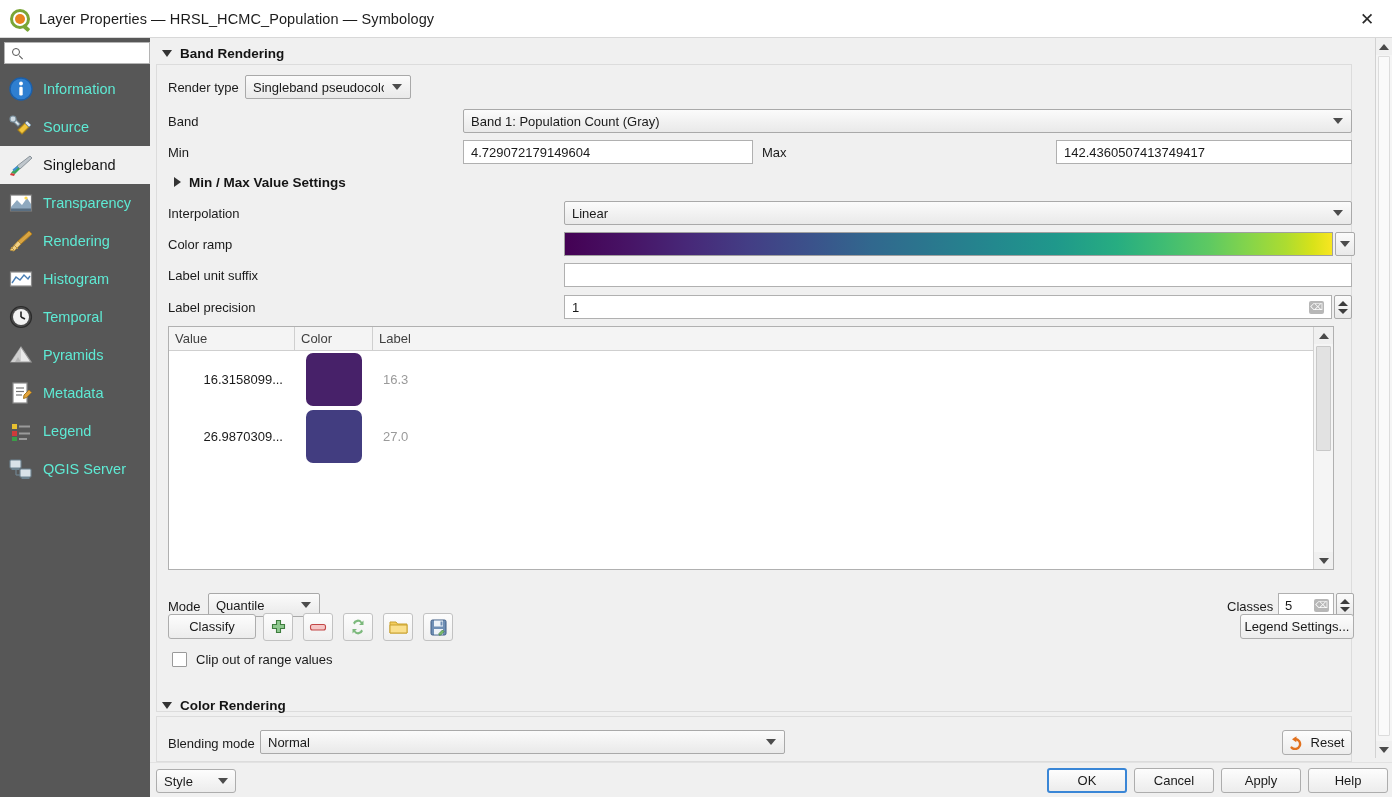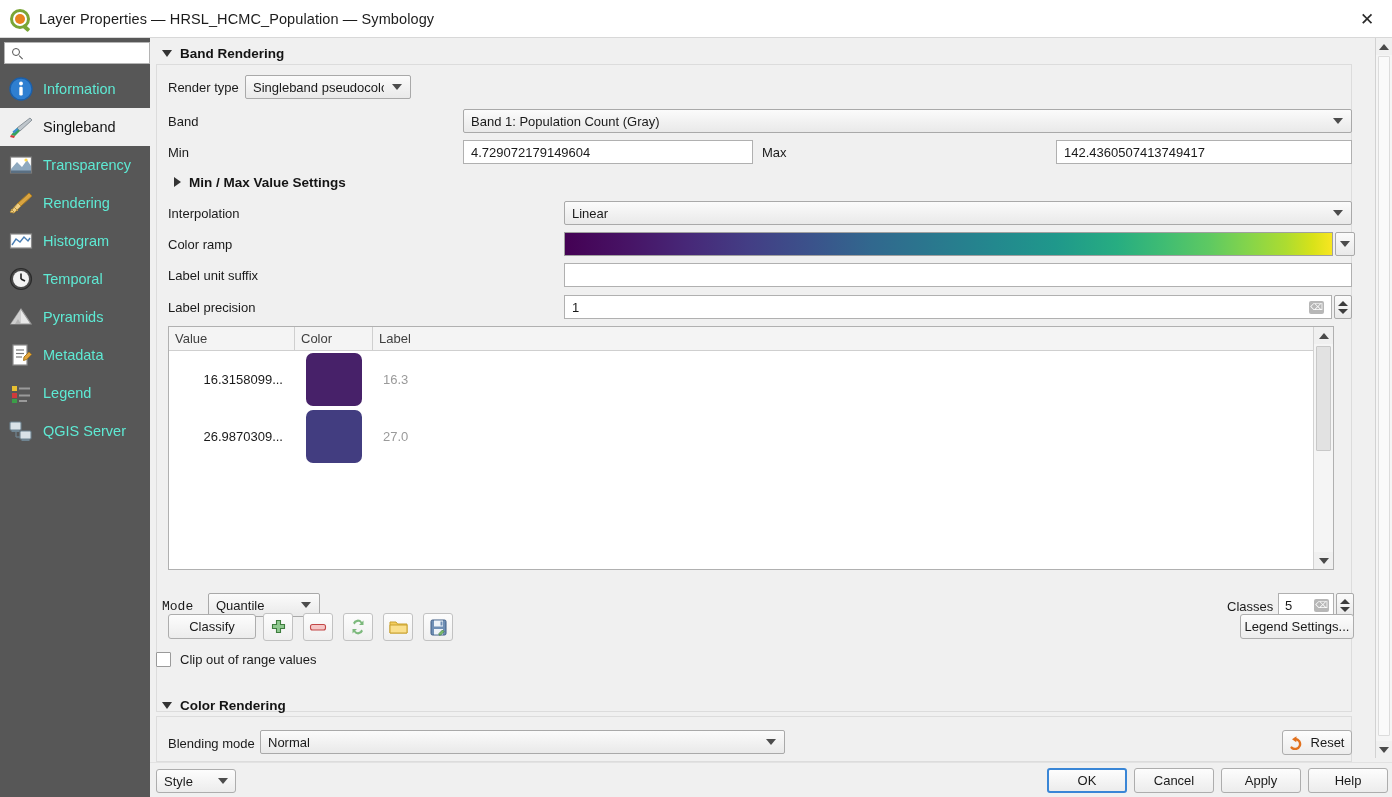--- a/index.html
+++ b/index.html
@@ -209,20 +209,31 @@
         <div class="nav-ico">
           <svg width="26" height="26" viewBox="0 0 26 26">
             <circle cx="13" cy="13" r="11" fill="#2f7fd1" stroke="#1c5fa8" stroke-width="1.4"></circle>
             <circle cx="13" cy="7.5" r="1.9" fill="#fff"></circle>
             <rect x="11.3" y="10.8" width="3.4" height="8.6" rx="1.2" fill="#fff"></rect>
           </svg>
         </div>
         <span class="nav-label">Information</span>
       </div>
 
+      <div class="nav-item">
+        <div class="nav-ico">
+          <svg width="26" height="26" viewBox="0 0 26 26">
+            <path d="M4 6 L10 12 L12 10 L6 4 Z" fill="#e8eef2" stroke="#7d93a1" stroke-width="1.1"></path>
+            <circle cx="5" cy="5" r="3" fill="#cfdbe3" stroke="#7d93a1" stroke-width="1.1"></circle>
+            <path d="M10 16 L17 9 L21 13 L14 20 Z" fill="#f2c53d" stroke="#a8821d" stroke-width="1.1"></path>
+            <path d="M17 9 L21 13 L23 11 L19 7 Z" fill="#dfe6ea" stroke="#7d93a1" stroke-width="1"></path>
+          </svg>
+        </div>
+        <span class="nav-label">Source</span>
+      </div>
 
       <div class="nav-item active">
         <div class="nav-ico">
           <svg width="26" height="26" viewBox="0 0 26 26">
             <path d="M22 4 L24 6 L12 17 L9 14 Z" fill="#bfc6cc" stroke="#8b949b" stroke-width="1"></path>
             <path d="M9 14 L12 17 L7 22 L3 21 Z" fill="#3aa35a"></path>
             <path d="M3 21 L7 22 L6 24 L2 23 Z" fill="#d43b3b"></path>
             <path d="M4.5 17.5 L9 14 L10.5 15.5 L6 19.5 Z" fill="#3f8fd0"></path>
           </svg>
         </div>
@@ -413,21 +424,21 @@
         <div class="sb-btn">
           <span style="width:0;height:0;border-left:5px solid transparent;border-right:5px solid transparent;border-bottom:6px solid #4a4a4a;"></span>
         </div>
         <div class="sb-thumb" style="top:19px;height:105px;"></div>
         <div class="sb-btn" style="position:absolute;bottom:0;">
           <span style="width:0;height:0;border-left:5px solid transparent;border-right:5px solid transparent;border-top:6px solid #4a4a4a;"></span>
         </div>
       </div>
     </div>
 
-    <div class="lbl" style="position:absolute;left:12px;top:561px;font-family:Liberation Mono, monospace;">Mode</div>
+    <div class="lbl" style="position:absolute;left:18px;top:561px;">Mode</div>
     <div class="combo" style="position:absolute;left:58px;top:555px;width:112px;">
       <span class="cb-text">Quantile</span>
       <span class="cb-arrow"></span>
     </div>
 
     <div class="lbl" style="position:absolute;left:1077px;top:561px;">Classes</div>
     <div class="txt" style="position:absolute;left:1128px;top:555px;width:56px;justify-content:space-between;padding:0 4px 0 6px;">
       <span>5</span>
       <span class="spin-clear">⌫</span>
     </div>
@@ -465,21 +476,21 @@
         <rect x="1" y="1" width="15" height="15" rx="1.5" fill="#6f8fb5" stroke="#3f5d85" stroke-width="1"></rect>
         <rect x="4" y="1.5" width="9" height="6" fill="#eef3f8"></rect>
         <rect x="4" y="10" width="9" height="5.5" fill="#eef3f8"></rect>
         <rect x="10.5" y="2.5" width="2" height="4" fill="#6f8fb5"></rect>
         <path d="M9 14.5 l3.5 -3.5 l1.6 1.6 l-3.5 3.5 h-1.6 z" fill="#7bbf6b" stroke="#47804a" stroke-width=".8"></path>
       </svg>
     </div>
 
     <div class="btn" style="position:absolute;left:1090px;top:576px;width:114px;height:25px;">Legend Settings...</div>
 
-    <div style="position:absolute;left:6px;top:614px;display:flex;align-items:center;text-align:center;">
+    <div style="position:absolute;left:22px;top:614px;display:flex;align-items:center;text-align:center;">
       <span class="chk"></span>
       <span class="lbl" style="margin-left:9px;">Clip out of range values</span>
     </div>
 
     <div class="group-header" style="position:absolute;left:6px;top:656px;width:400px;">
       <span class="tri down"></span>
       <span>Color Rendering</span>
     </div>
     <div class="panel-box" style="left:6px;top:678px;width:1196px;height:46px;"></div>
 

